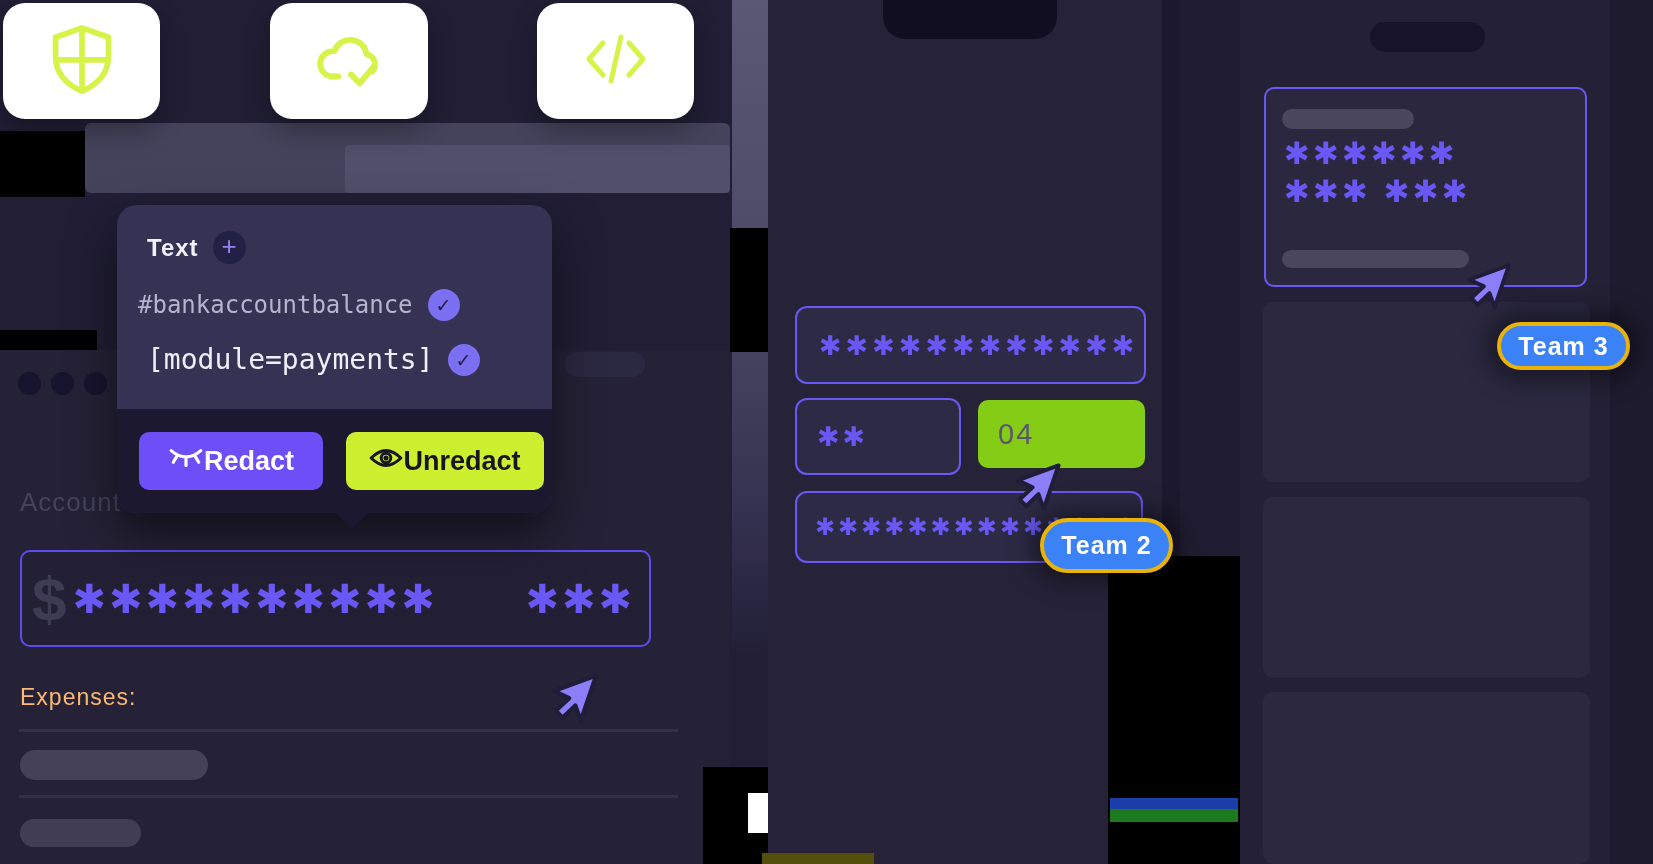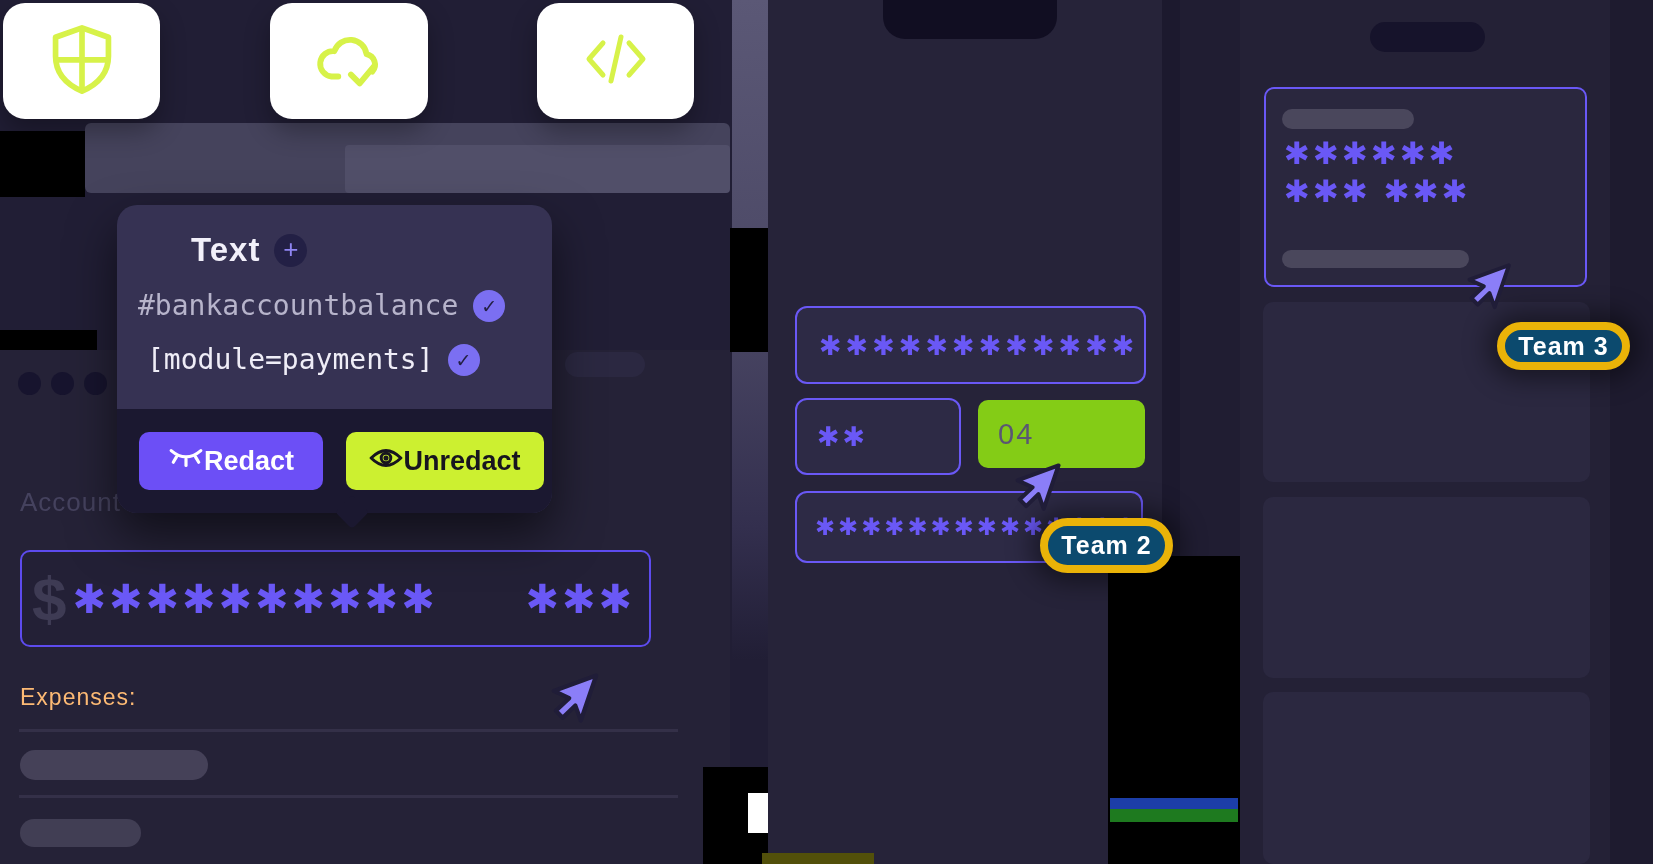--- a/index.html
+++ b/index.html
@@ -18,26 +18,26 @@
   .fc1{left:3px;} .fc2{left:270px;width:158px;} .fc3{left:537px;}
 
   
   .tooltip{left:117px;top:205px;width:435px;height:308px;background:#363253;border-radius:20px;
     box-shadow:0 22px 48px rgba(0,0,0,0.55);z-index:30;}
   .tooltip-bottom{position:absolute;left:0;right:0;bottom:0;height:104px;background:#1B1830;
     border-radius:0 0 20px 20px;}
   .tooltip-notch{position:absolute;left:223px;bottom:-11px;width:24px;height:24px;background:#1B1830;
     transform:rotate(45deg);border-radius:4px;}
   .tt-title-row{position:absolute;left:30px;top:26px;display:flex;align-items:center;gap:14px;}
-  .tt-title{color:#F2F0FA;font-size:33px;font-weight:bold;letter-spacing:1px;margin-left:44px;}
+  .tt-title{color:#F2F0FA;font-size:24px;font-weight:bold;letter-spacing:1px;}
   .plus-circle{width:33px;height:33px;border-radius:50%;background:#232045;color:#8F85F2;
     font-size:26px;display:flex;align-items:center;justify-content:center;padding-bottom:2px;box-sizing:border-box;}
   .tt-row1{position:absolute;left:21px;top:84px;display:flex;align-items:center;gap:15px;}
   .tt-row2{position:absolute;left:30px;top:138px;display:flex;align-items:center;gap:14px;}
-  .mono1{font-family:"DejaVu Sans Mono",monospace;font-size:28px;color:#B7B4CB;}
+  .mono1{font-family:"DejaVu Sans Mono",monospace;font-size:24px;color:#B7B4CB;}
   .mono2{font-family:"DejaVu Sans Mono",monospace;font-size:28px;color:#EFEDF7;}
   .check-circle{width:32px;height:32px;border-radius:50%;background:#7B6FF2;color:#232043;
     font-size:19px;font-weight:bold;display:flex;align-items:center;justify-content:center;
     font-family:"DejaVu Sans",sans-serif;}
   .tt-buttons{position:absolute;left:22px;bottom:23px;display:flex;gap:23px;}
   .btn{height:58px;border:none;border-radius:10px;display:flex;align-items:center;justify-content:center;
     font-family:"Liberation Sans",sans-serif;cursor:pointer;}
   .btn-redact{width:184px;background:#6C4FF6;color:#FFFFFF;font-size:27px;font-weight:600;}
   .btn-unredact{width:198px;background:#CCF030;color:#17151F;font-size:27px;font-weight:700;}
 
@@ -97,21 +97,21 @@
   .pc-bar2{position:absolute;left:16px;top:161px;width:187px;height:18px;background:#4A475C;border-radius:9px;}
   .r-card{left:1263px;width:327px;background:#2B2840;border-radius:10px;}
   .rcA{top:302px;height:180px;} .rcB{top:497px;height:181px;} .rcC{top:692px;height:172px;}
 
   
   .cursor{z-index:40;}
   .cursor svg{display:block;}
   .cur1{left:552px;top:672px;transform:rotate(70deg);}
   .cur2{left:1016px;top:462px;transform:rotate(70deg);}
   .cur3{left:1468px;top:262px;transform:rotate(70deg);}
-  .team-pill{background:#0c4a6e;border:8px solid #eab308;border-radius:32px;color:#fff;
+  .team-pill{background:#3b82f6;border:4px solid #eab308;border-radius:32px;color:#fff;
     font-size:25px;font-weight:bold;display:flex;align-items:center;justify-content:center;
     box-shadow:0 0 26px 9px rgba(0,0,0,0.45);box-sizing:border-box;z-index:39;letter-spacing:1px;}
   .tp1{left:595px;top:750px;width:128px;height:53px;}
   .tp2{left:1040px;top:518px;width:133px;height:55px;}
   .tp3{left:1497px;top:322px;width:133px;height:48px;}
 
   
   .art{z-index:25;}
   .a1{left:0;top:131px;width:85px;height:66px;background:#000;}
   .a2{left:0;top:330px;width:97px;height:20px;background:#000;}

